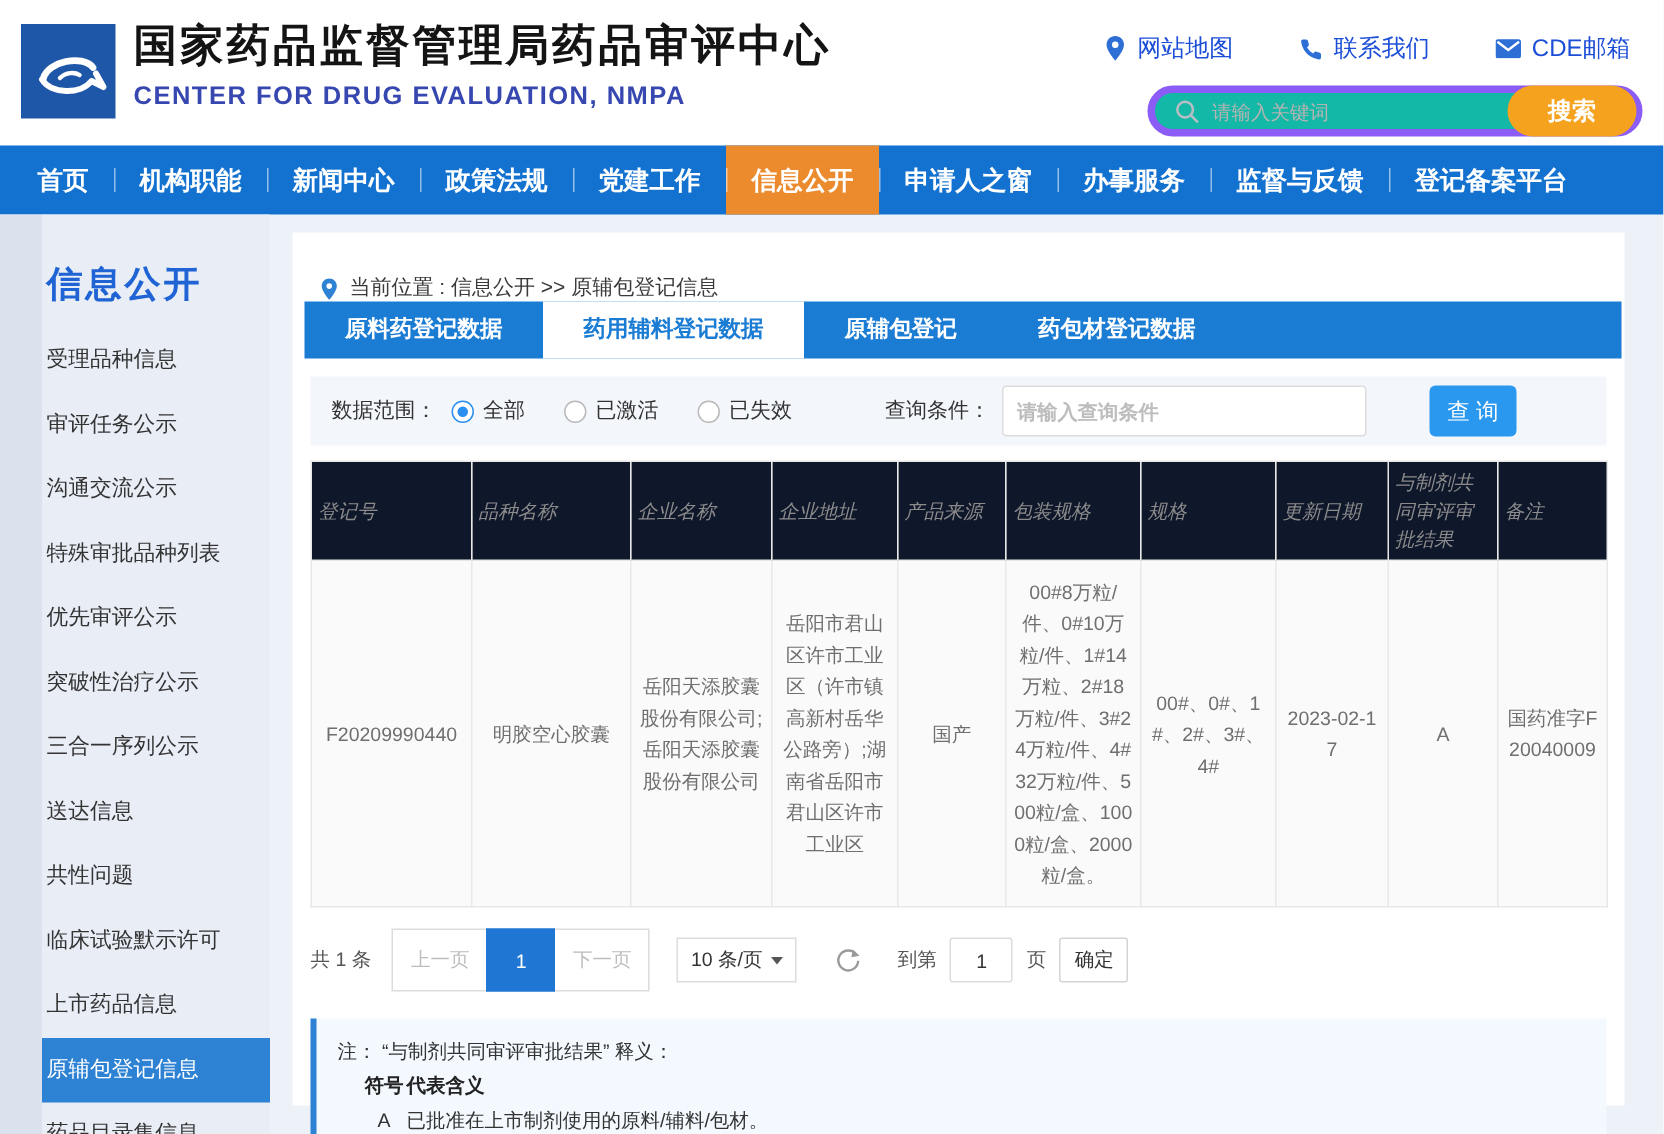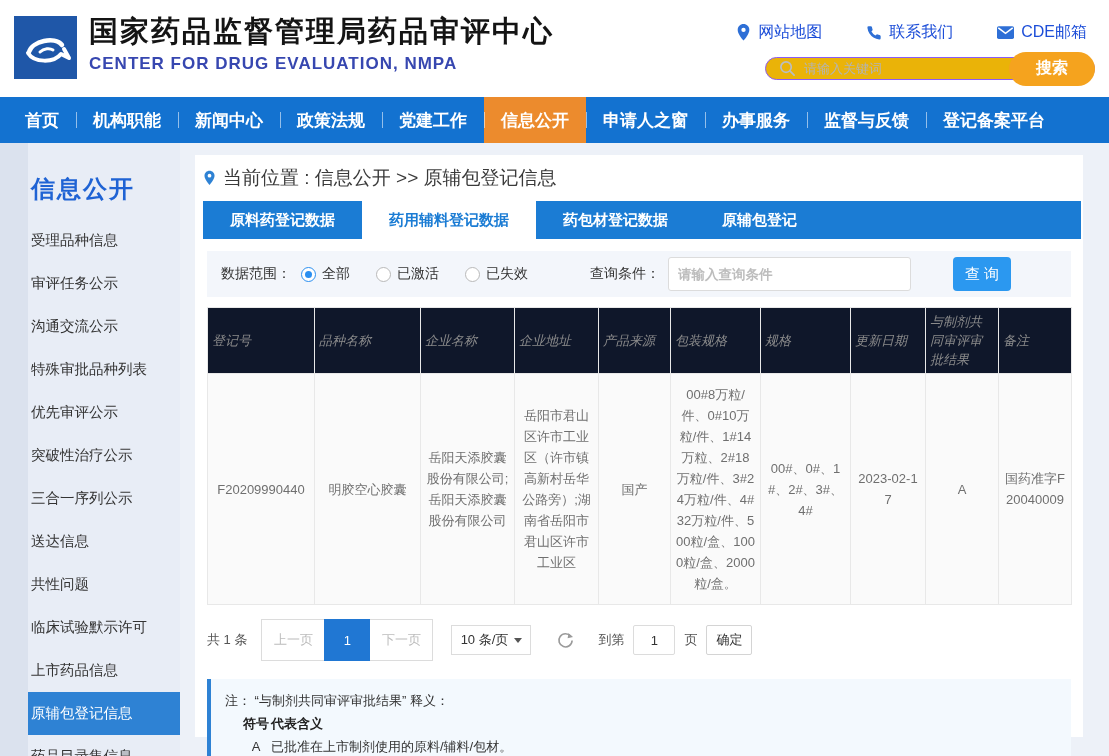--- a/index.html
+++ b/index.html
@@ -7,42 +7,42 @@
   body { font-family:"Liberation Sans","DejaVu Sans",sans-serif; background:#edf1f8; position:relative; }
 
   
   .header { position:absolute; left:0; top:0; width:1109px; height:97px; background:#fff; }
   .logo { position:absolute; left:14px; top:16px; width:63px; height:63px; background:#1f57a8; display:flex; align-items:center; justify-content:center; }
   .title-block { position:absolute; left:89px; top:13px; }
   .site-title { font-size:29px; font-weight:bold; color:#141414; letter-spacing:2px; line-height:36px; }
   .site-subtitle { font-size:17px; font-weight:bold; color:#3747b0; letter-spacing:1px; margin-top:5px; }
   .quick-links { position:absolute; right:22px; top:22px; display:flex; gap:44px; align-items:center; }
   .quick-link { display:flex; align-items:center; gap:7px; font-size:16px; color:#1d4ed8; cursor:pointer; }
-  .search-bar { position:absolute; right:14px; top:57px; width:330px; height:23px; background:#eab308; border:1px solid #8b5cf6; border-radius:17px; display:flex; align-items:center; }
+  .search-bar { position:absolute; right:14px; top:57px; width:330px; height:34px; background:#14b8a6; border:5px solid #8b5cf6; border-radius:17px; display:flex; align-items:center; }
   .search-bar svg { margin-left:13px; }
   .search-input { flex:1; border:none; outline:none; background:transparent; font-size:13px; color:#444; padding:0 8px; font-family:inherit; }
   .search-input::placeholder { color:#b4b4b4; }
   .search-btn { width:86px; height:34px; margin-right:-1px; border:none; border-radius:17px; background:#f5a31e; color:#fff; font-size:16px; font-weight:bold; cursor:pointer; font-family:inherit; }
 
   
   .nav { position:absolute; left:0; top:97px; width:1109px; height:46px; background:#1372d0; display:flex; align-items:stretch; padding-left:8px; }
   .nav-item { display:flex; align-items:center; padding:0 17px; color:#fff; font-size:17px; font-weight:bold; cursor:pointer; position:relative; }
   .nav-item + .nav-item::before { content:""; position:absolute; left:0; top:15px; width:1px; height:16px; background:rgba(255,255,255,.55); }
   .nav-item.active { background:#ec8b2d; }
 
   
   .sidebar { position:absolute; left:0; top:143px; width:180px; height:613px; background:linear-gradient(90deg,#dbe2ee 0,#dbe2ee 28px,#e8edf6 28px); }
   .sidebar-title { padding:30px 0 0 31px; font-size:24px; font-weight:bold; color:#1f63d4; letter-spacing:2px; }
   .sidebar-items { margin-top:14px; }
   .side-item { height:43px; line-height:43px; padding-left:31px; font-size:14.5px; color:#333; cursor:pointer; white-space:nowrap; }
   .side-item.active { background:linear-gradient(90deg,transparent 0,transparent 28px,#2e82d4 28px); color:#fff; }
 
   
   .main { position:absolute; left:195px; top:155px; width:888px; height:582px; background:#fff; }
-  .breadcrumb { height:46px; display:flex; align-items:center; padding-left:8px; font-size:19px; color:#3a3a3a; gap:7px; }
+  .breadcrumb { height:46px; display:flex; align-items:flex-end; padding-left:8px; font-size:14px; color:#3a3a3a; gap:7px;margin-left:10px; }
   .tabs { height:38px; background:#1b7cd4; display:flex; margin:0 2px 0 8px; }
   .tab { line-height:38px; padding:0 27px; color:#fff; font-size:15px; font-weight:bold; cursor:pointer; }
   .tab.active { background:#fff; color:#1b7cd4; }
 
   .filter-bar { margin:12px 12px 0; height:46px; background:#f3f6fb; display:flex; align-items:center; padding:0 14px; font-size:14px; color:#333; }
   .radio-group { display:flex; align-items:flex-end; gap:26px; margin-left:10px; }
   .radio { display:flex; align-items:center; gap:6px; cursor:pointer; }
   .radio-dot { width:15px; height:15px; border-radius:50%; border:1px solid #b9b9b9; background:#fff; position:relative; }
   .radio.checked .radio-dot { border-color:#2b8ff0; }
   .radio.checked .radio-dot::after { content:""; position:absolute; left:3px; top:3px; width:7px; height:7px; border-radius:50%; background:#2b8ff0; }
@@ -157,22 +157,22 @@
     <svg width="13" height="16" viewBox="0 0 16 18">
         <path d="M8 0C4.5 0 1.8 2.7 1.8 6.2 1.8 10.8 8 17.5 8 17.5s6.2-6.7 6.2-11.3C14.2 2.7 11.5 0 8 0z" fill="#2e82d4"></path>
         <circle cx="8" cy="6.2" r="2.3" fill="#fff"></circle>
       </svg>
     <span>当前位置 : 信息公开 &gt;&gt; 原辅包登记信息</span>
   </div>
 
   <div class="tabs">
     <div class="tab">原料药登记数据</div>
     <div class="tab active">药用辅料登记数据</div>
+    <div class="tab">原辅包登记</div>
     <div class="tab">药包材登记数据</div>
-    <div class="tab">原辅包登记</div>
   </div>
 
   <div class="filter-bar">
     <span>数据范围：</span>
     <div class="radio-group">
       <div class="radio checked">
         <span class="radio-dot"></span>
         <span>全部</span>
       </div>
       <div class="radio">

